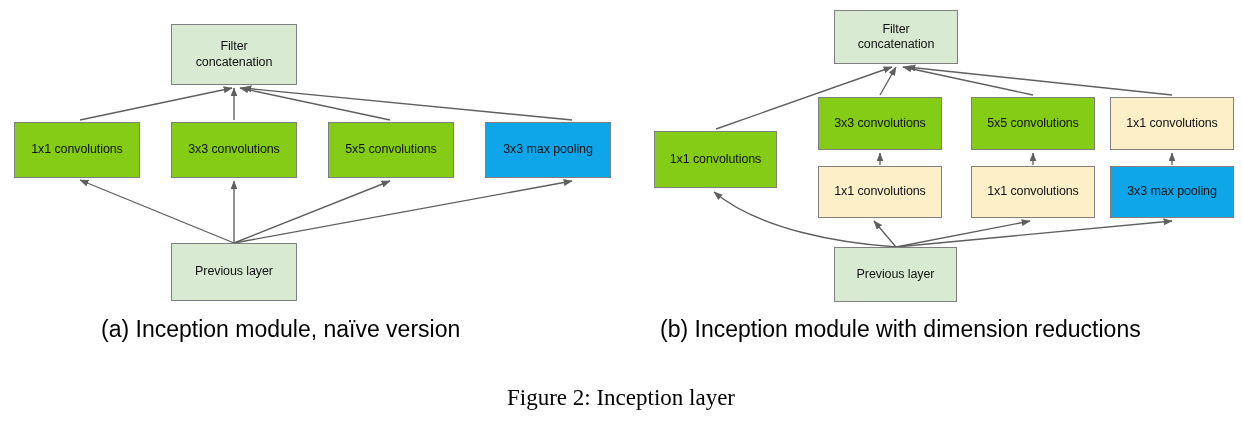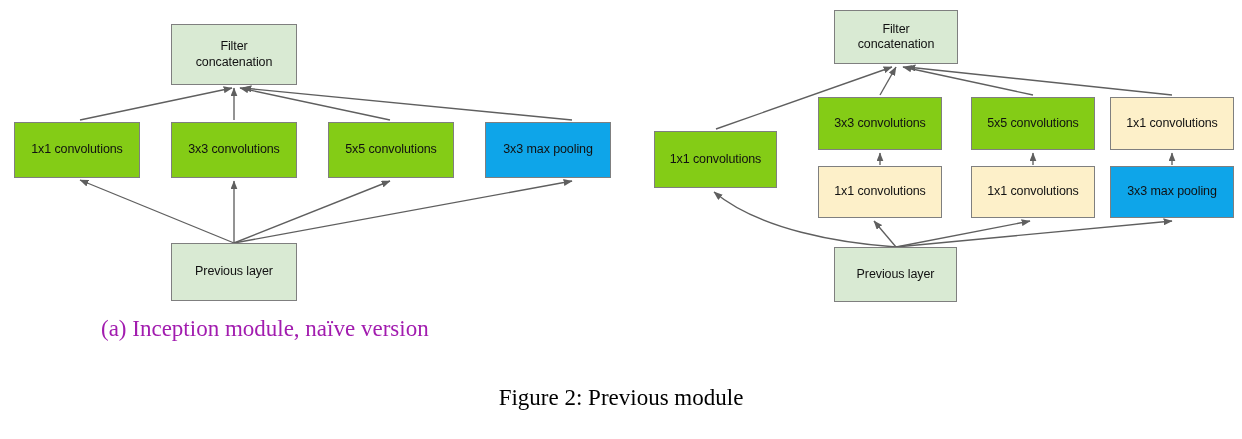--- a/index.html
+++ b/index.html
@@ -49,23 +49,23 @@
 
   .caption-row {
     position: absolute;
     left: 0;
     top: 316px;
     width: 1242px;
     height: 40px;
   }
   .subcaption {
     position: absolute;
-    font-family: Liberation Serif, serif;
+    font-family: Liberation Sans, sans-serif;
     font-size: 23px;
-    color: #a21caf;
+    color: #000000;
     white-space: nowrap;
   }
   #subcaption-a { left: 101px; top: 0px; }
   #subcaption-b { left: 660px; top: 0px; }
 
   #figure-caption {
     position: absolute;
     left: 0;
     top: 385px;
     width: 1242px;
@@ -136,17 +136,18 @@
       <div class="node-box fill-blue" style="left: 971px; top: 97px; width: 124px; height: 53px;">5x5 convolutions</div>
       <div class="node-box fill-yellow" style="left: 1110px; top: 97px; width: 124px; height: 53px;">1x1 convolutions</div>
       <div class="node-box fill-yellow" style="left: 818px; top: 166px; width: 124px; height: 52px;">1x1 convolutions</div>
       <div class="node-box fill-yellow" style="left: 971px; top: 166px; width: 124px; height: 52px;">1x1 convolutions</div>
       <div class="node-box fill-red" style="left: 1110px; top: 166px; width: 124px; height: 52px;">3x3 max pooling</div>
       <div class="node-box fill-green" style="left: 834px; top: 247px; width: 123px; height: 55px;">Previous layer</div>
     </div>
 
   <div class="caption-row">
     <div class="subcaption" id="subcaption-a">(a)  Inception module, naïve version</div>
+    <div class="subcaption" id="subcaption-b">(b)  Inception module with dimension reductions</div>
   </div>
 
-  <div id="figure-caption">Figure 2: Previous module</div>
+  <div id="figure-caption">Figure 2: Inception layer</div>
 
 </div>
 
 </body></html>

